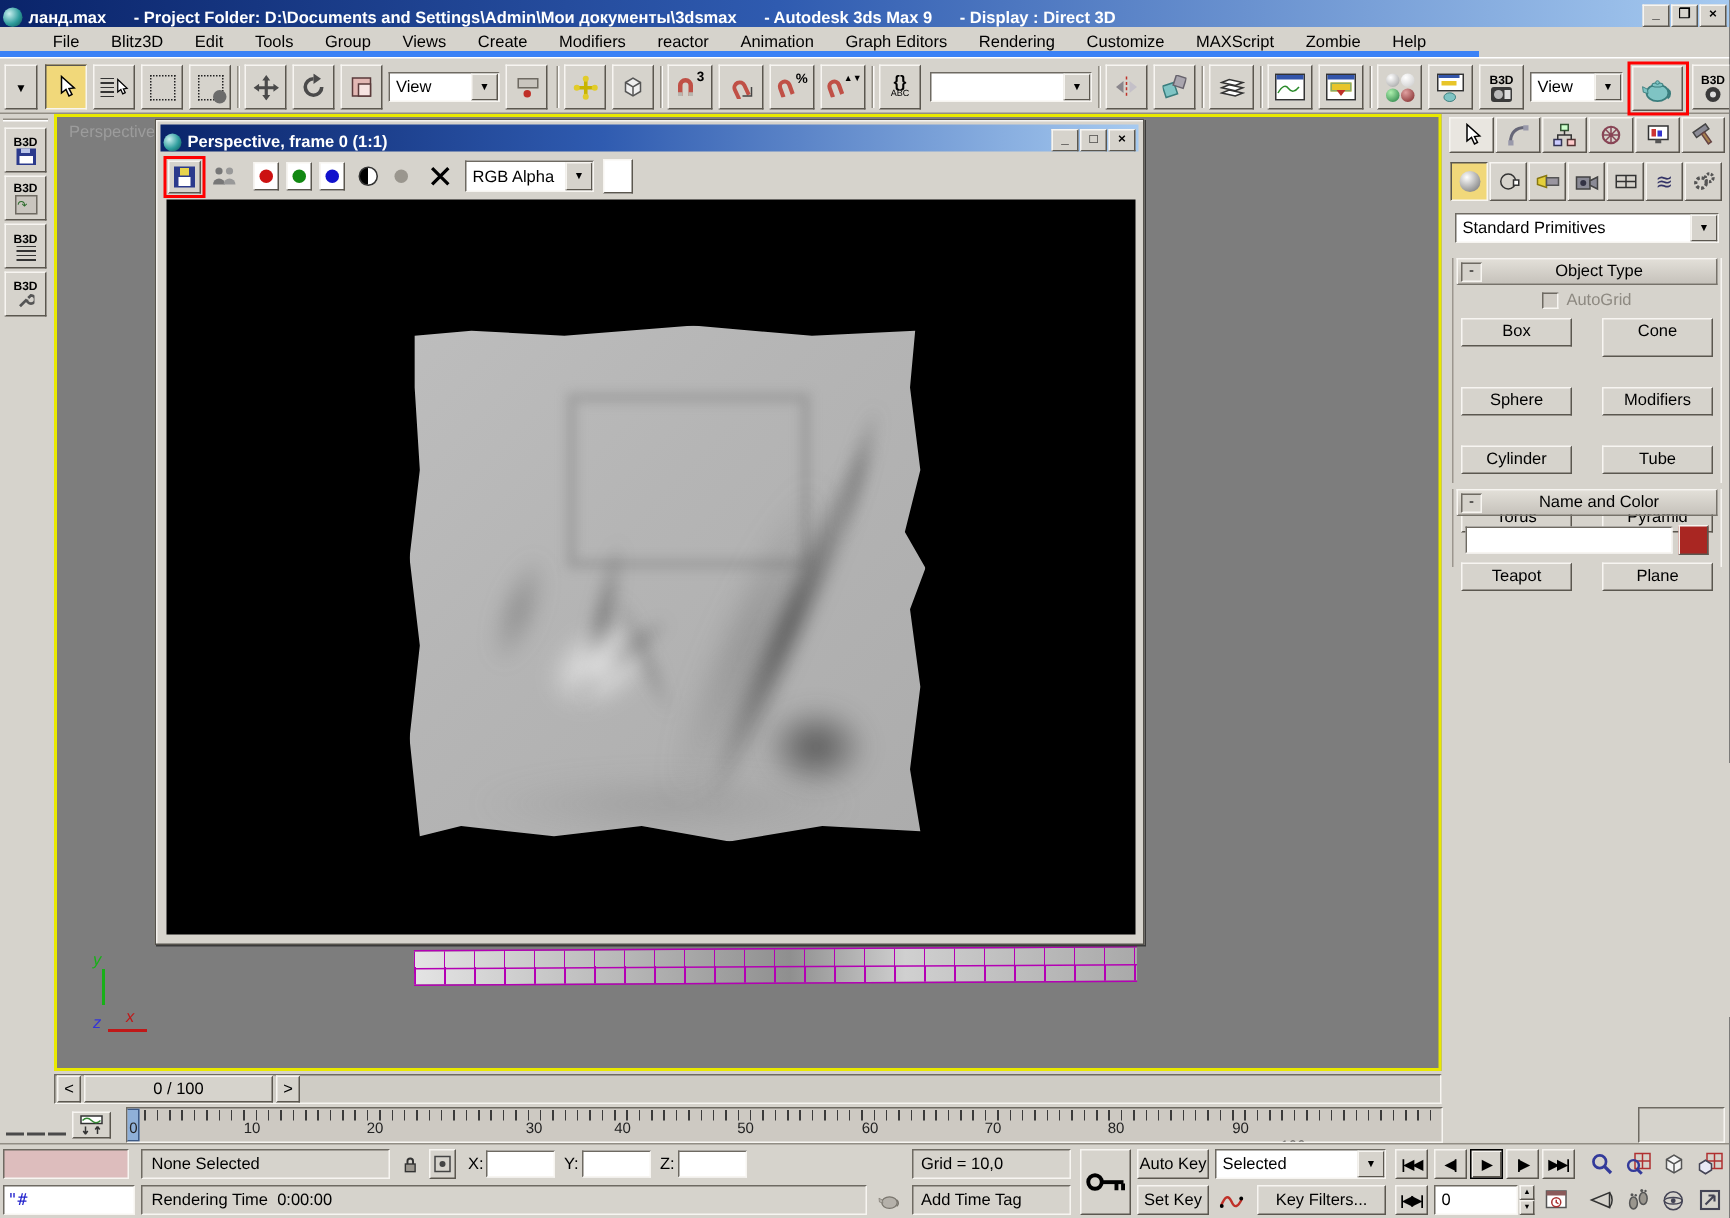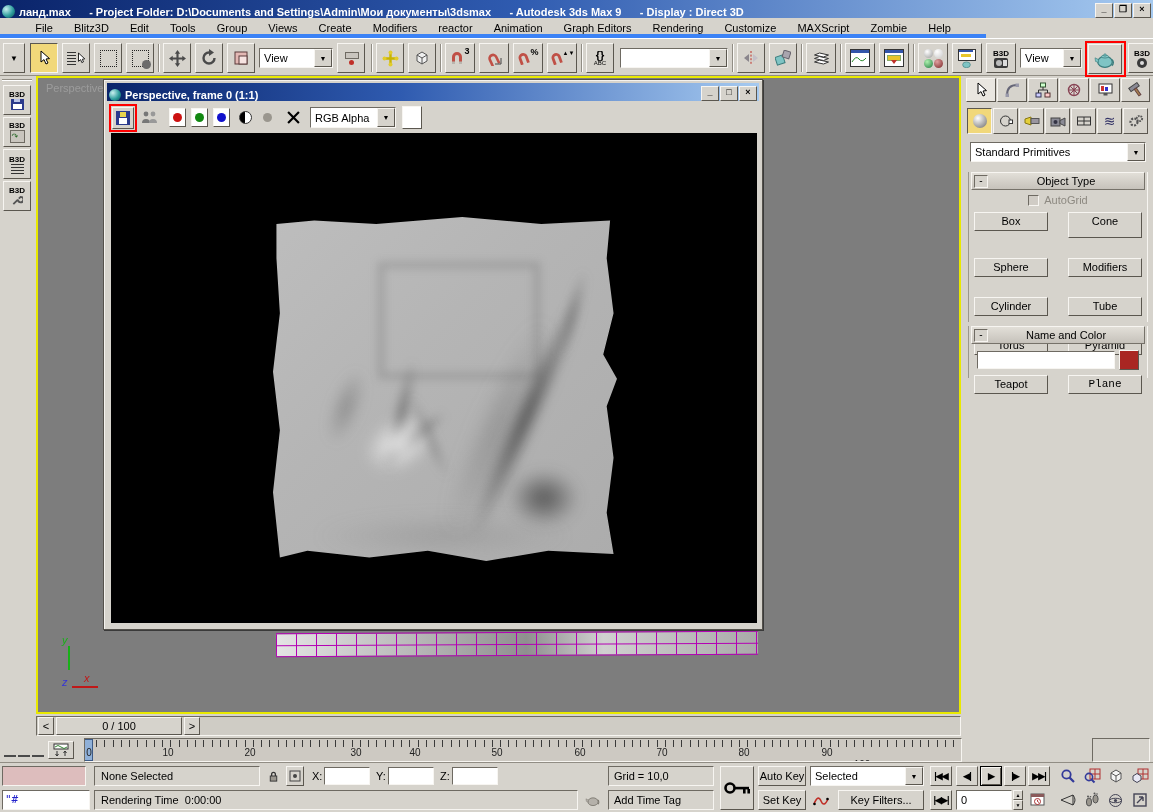--- a/index.html
+++ b/index.html
@@ -492,21 +492,21 @@
       <div style="display:grid;grid-template-columns:74px 74px;grid-gap:3px 6px;justify-content:center;padding-top:2px;gap:20px;">
         <div class="obtn" style="height:19px;">Box</div>
         <div class="obtn" style="height:26px;">Cone</div>
         <div class="obtn" style="height:19px;">Sphere</div>
         <div class="obtn" style="height:19px;">Modifiers</div>
         <div class="obtn" style="height:19px;">Cylinder</div>
         <div class="obtn" style="height:19px;">Tube</div>
         <div class="obtn" style="height:19px;">Torus</div>
         <div class="obtn" style="height:19px;">Pyramid</div>
         <div class="obtn" style="height:19px;">Teapot</div>
-        <div class="obtn" style="height:19px;font-family:Liberation Mono, monospace;">Plane</div>
+        <div class="obtn" style="height:19px;">Plane</div>
       </div>
     </div>
 
     <div class="a" style="left:5px;top:250px;width:180px;height:52px;border-left: 1px solid #9b968e;border-right:1px solid #f7f5f1;">
       <div class="rollhdr" style="height:16px;margin:0 2px;">
         <span class="minibox">-</span>
         <span class="ttl">Name and Color</span>
       </div>
       <div style="display:flex;align-items:center;padding:6px 8px 0 8px;">
         <div class="sunk white" style="flex:1;height:18px;padding-left:3px;line-height:16px;"></div>

